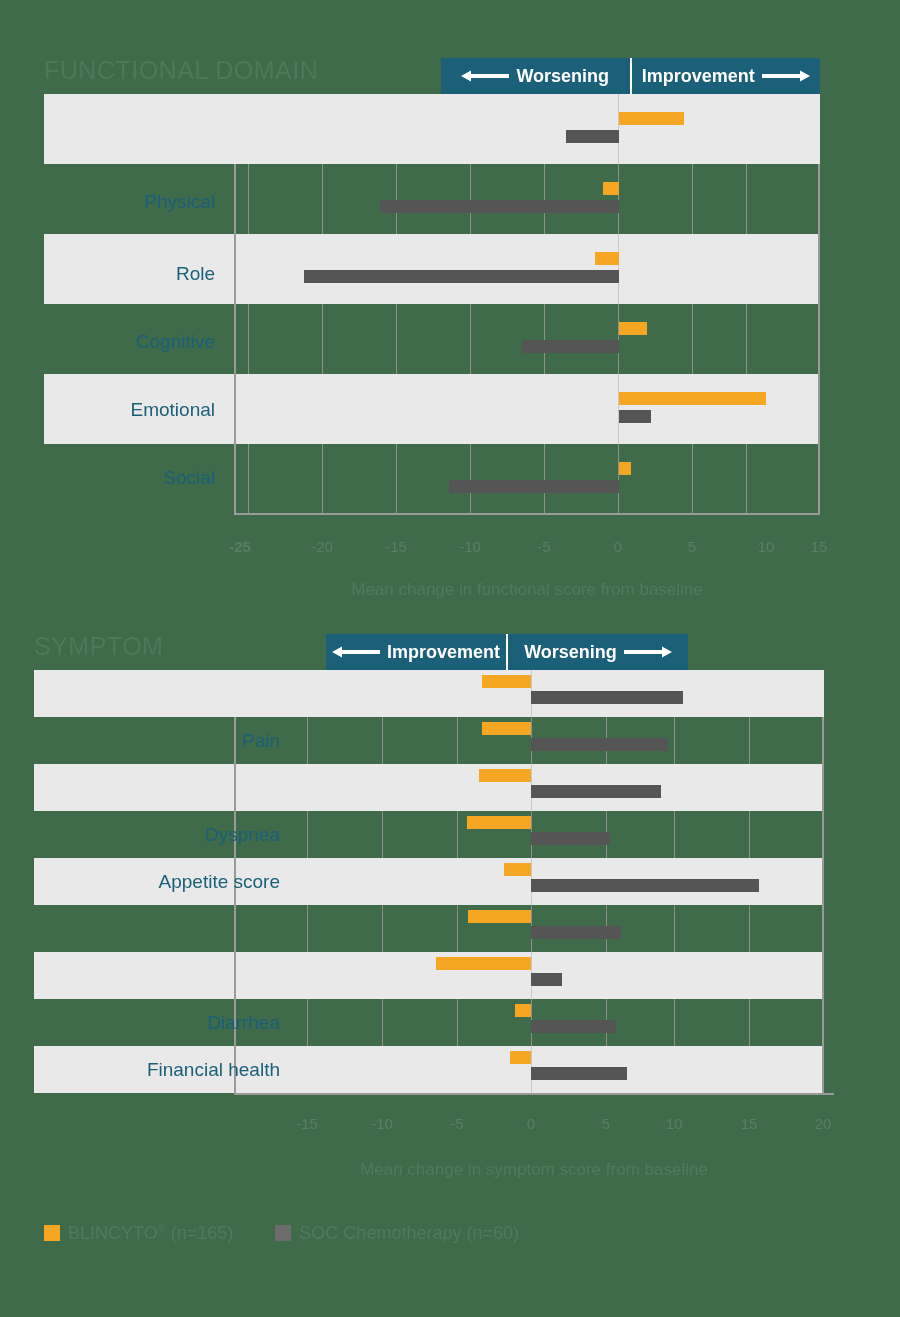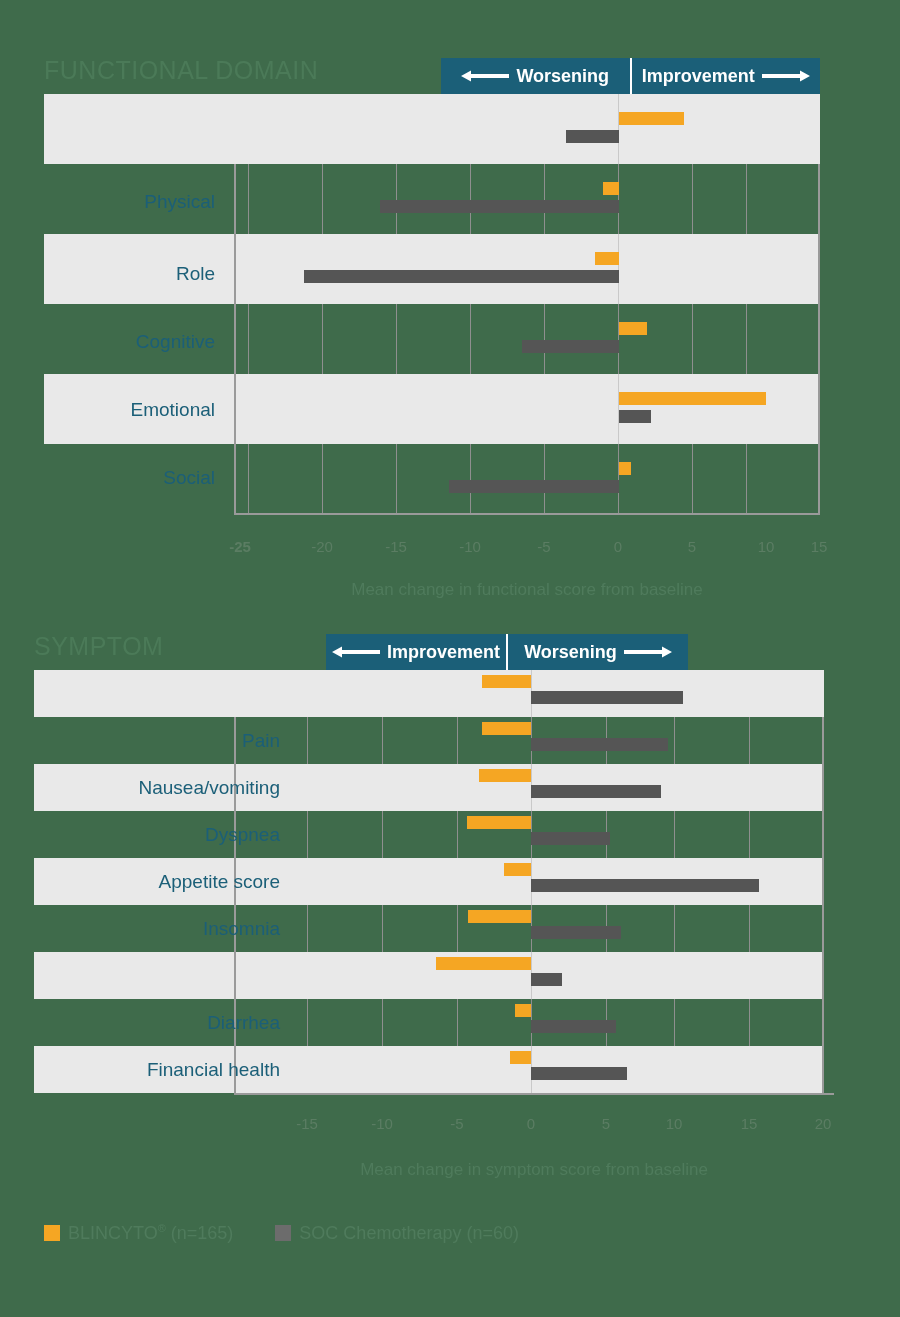--- a/index.html
+++ b/index.html
@@ -309,31 +309,25 @@
   <div class="zeroline" style="left:531px; top:952px; height:47px;"></div>
   <div class="zeroline" style="left:531px; top:1046px; height:47px;"></div>
 
   <div class="axisline" style="left:234px; top:1093px; width:600px; height:2px;"></div>
   <div class="axisline" style="left:234px; top:717px; width:2px; height:378px;"></div>
   <div class="axisline" style="left:822px; top:717px; width:2px; height:378px;"></div>
 
   <div class="rowlabel" style="left:40px; top:729px; width:240px;">
     <span>Pain</span>
   </div>
-  <div class="rowlabel" style="left:40px; top:776px; width:240px;">
-    <span>Nausea/vomiting</span>
-  </div>
   <div class="rowlabel" style="left:40px; top:823px; width:240px;">
     <span>Dyspnea</span>
   </div>
   <div class="rowlabel" style="left:40px; top:870px; width:240px;">
     <span>Appetite score</span>
-  </div>
-  <div class="rowlabel" style="left:40px; top:917px; width:240px;">
-    <span>Insomnia</span>
   </div>
   <div class="rowlabel" style="left:40px; top:1011px; width:240px;">
     <span>Diarrhea</span>
   </div>
   <div class="rowlabel" style="left:40px; top:1058px; width:240px;">
     <span>Financial health</span>
   </div>
 
   <div class="bar blin" style="left:482px; top:675px; width:49px;"></div>
   <div class="bar soc" style="left:531px; top:691px; width:152px;"></div>

